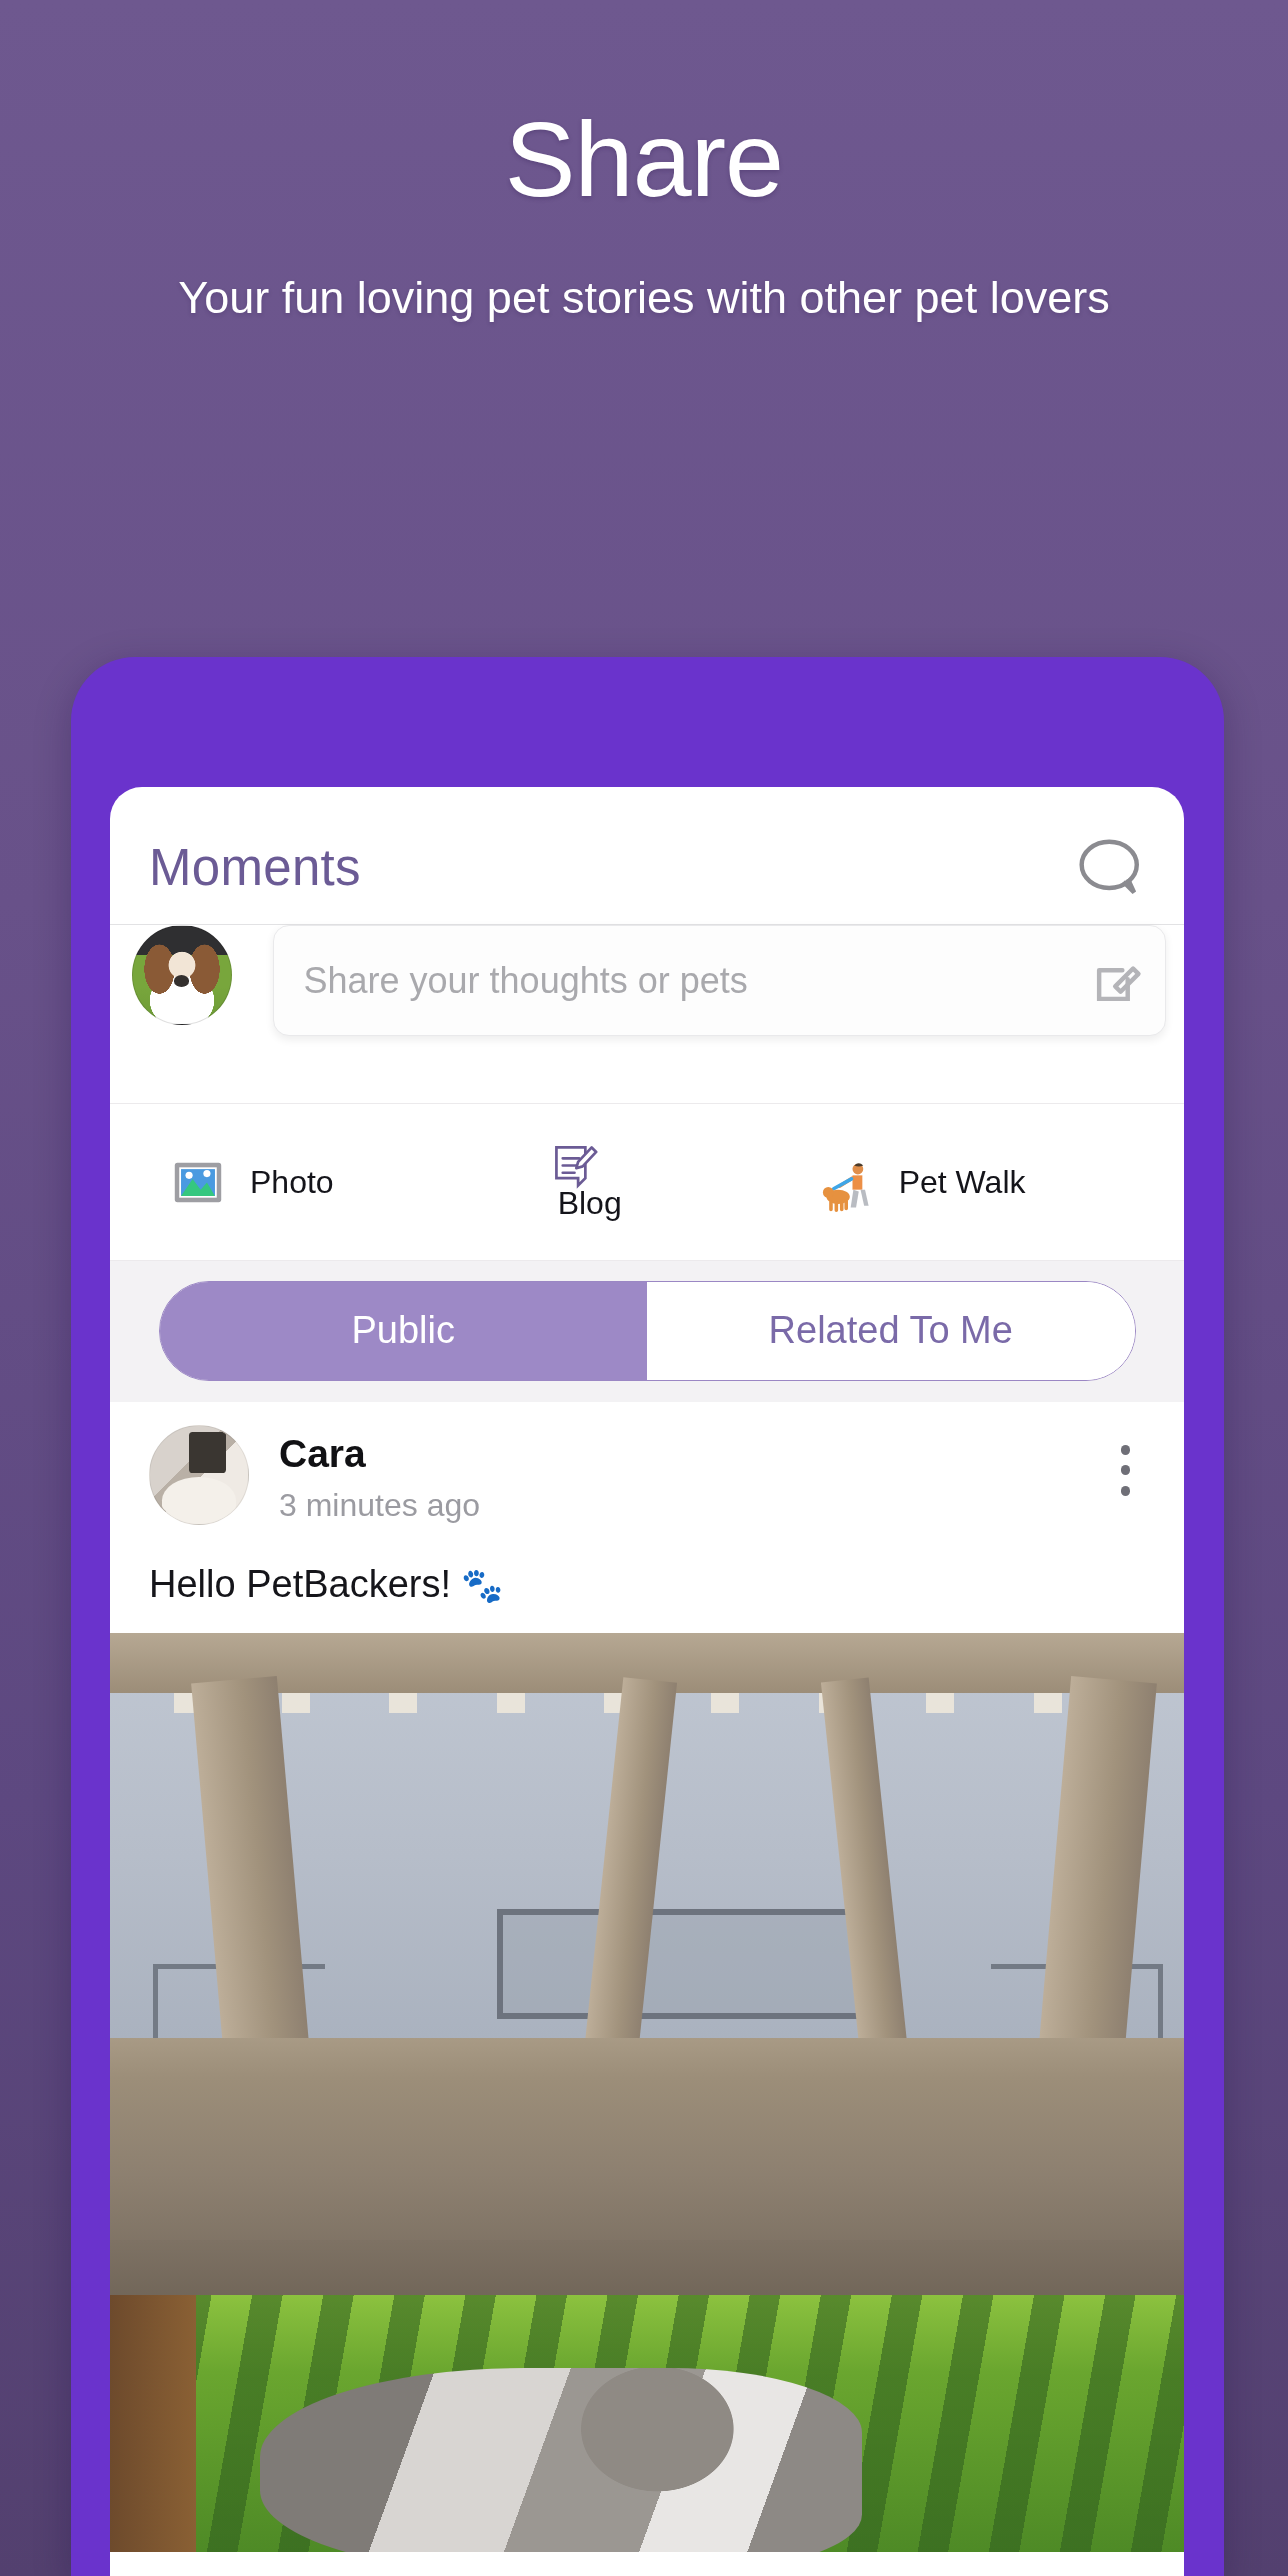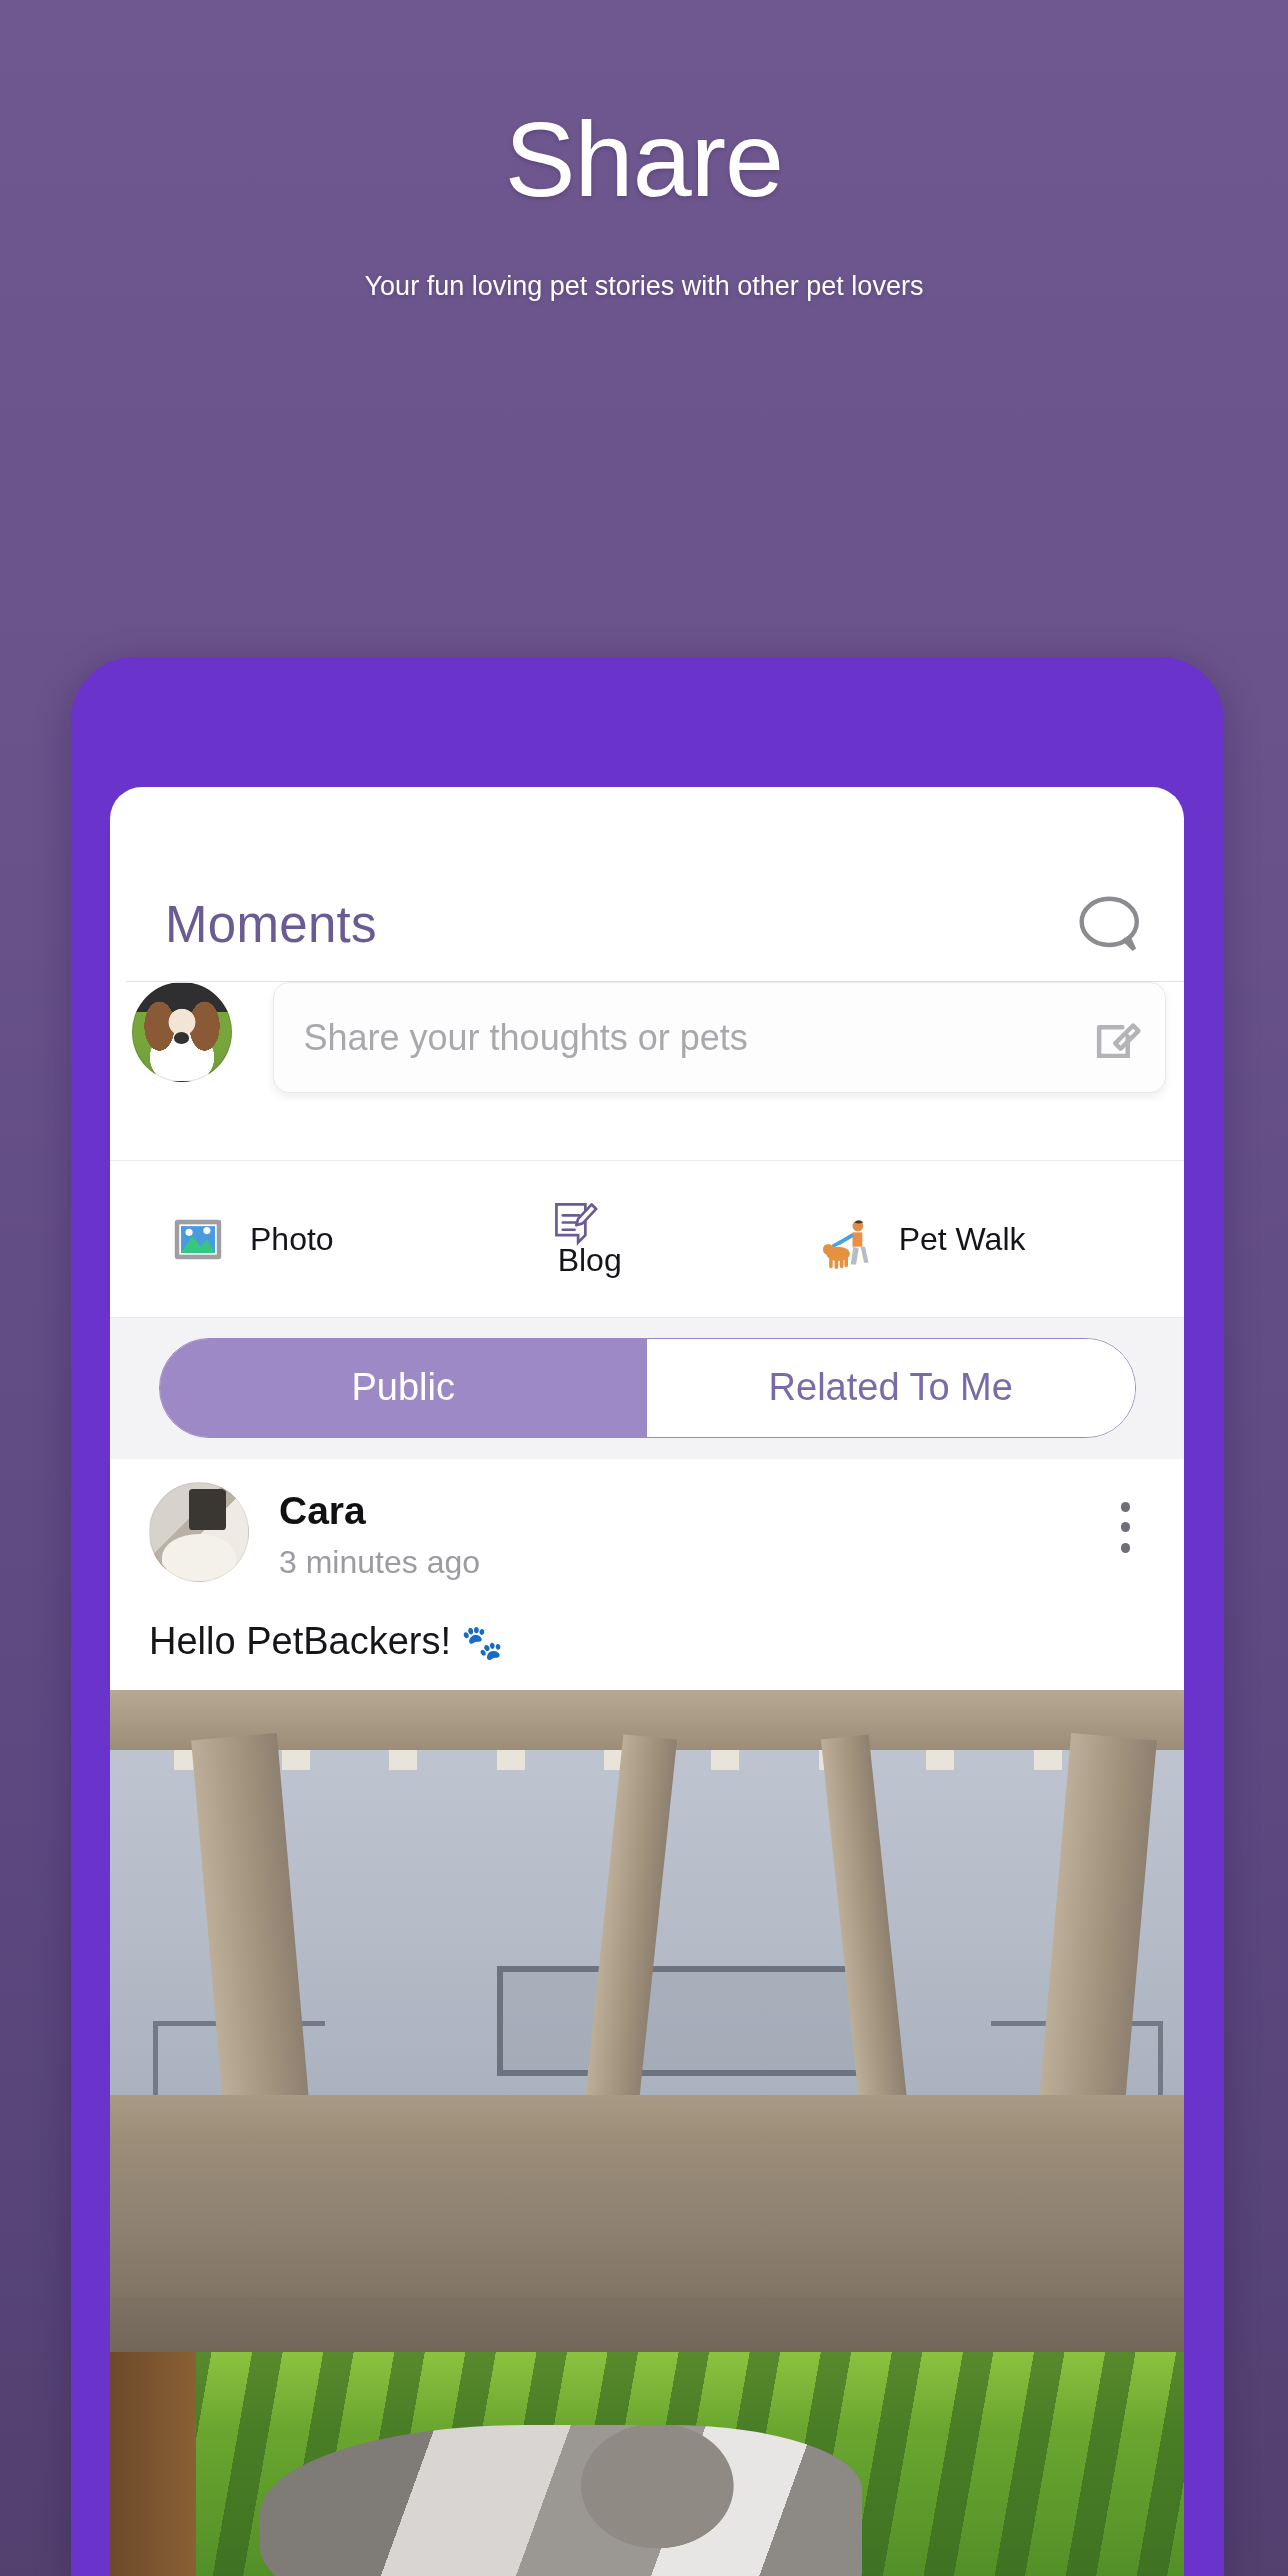--- a/index.html
+++ b/index.html
@@ -16,21 +16,21 @@
   .hero-title {
     color:#ffffff;
     font-size:106px;
     line-height:1.0;
     font-weight:400;
     letter-spacing:-0.9px;
     text-shadow:0 1.8px 4.5px rgba(40,20,70,.25);
   }
   .hero-sub {
     color:#ffffff;
-    font-size:27px;
+    font-size:45px;
     line-height:1.28;
     font-weight:400;
     margin:57px auto 0;
     width:1082px;
     text-shadow:0 1.8px 4.5px rgba(40,20,70,.2);
   }
 
   
   .phone-wrap { position:absolute; left:0; top:657px; width:1288px; height:1919px; }
   .phone {
@@ -52,26 +52,25 @@
     position:absolute;
     left:110px; top:130px;
     width:1074px; height:1789px;
     background:#ffffff;
     border-radius:32px 32px 0 0;
     overflow:hidden;
   }
 
   
   .appbar {
-    height:195px;
+    height:138px;
     padding:0 41px 0 39px;
     display:flex; align-items:flex-end;
     justify-content:space-between;
     border-bottom:0.9px solid #e2e2e4;
-    margin-left:16px;
   }
   .appbar-inner { display:flex; align-items:center; justify-content:space-between; width:100%; padding-bottom:27px; }
   .app-title { color:#6b5b95; font-size:51px; font-weight:400; letter-spacing:0.3px; }
   .bubble-icon { width:64px; height:59px; position:relative; display:block; }
 
   
   .composer {
     height:179px;
     display:flex; 
     padding:0 18px 0 21.5px;

